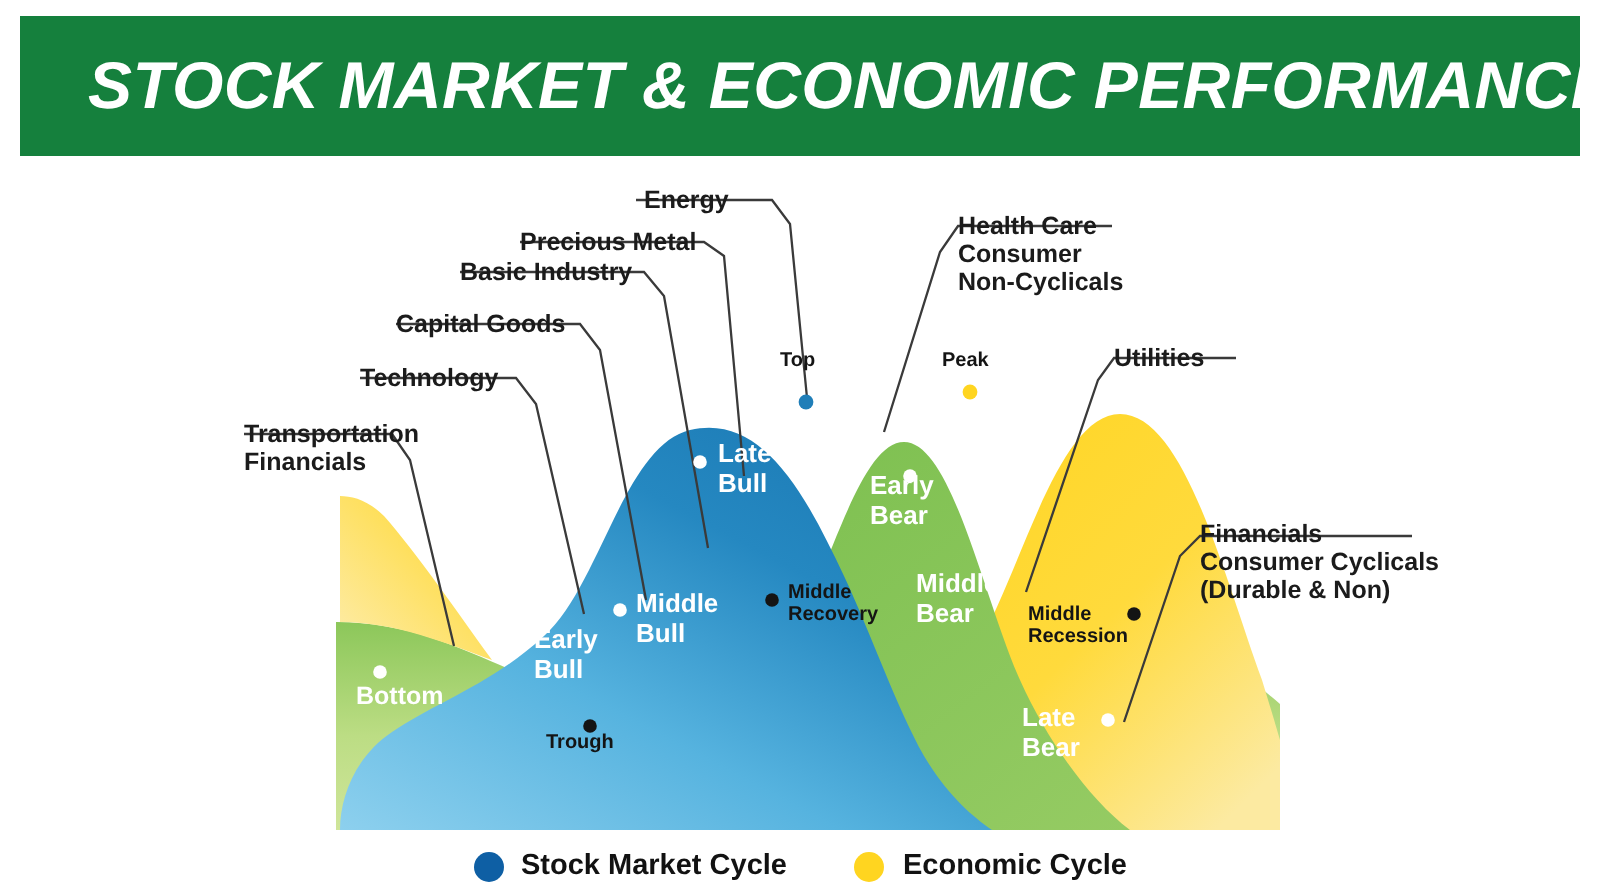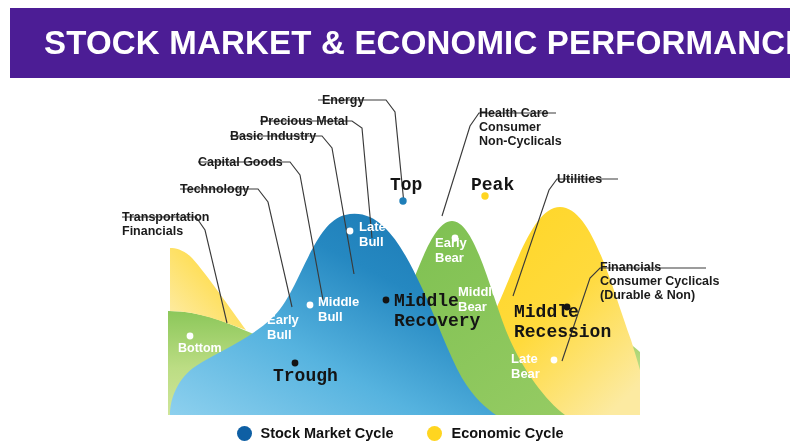--- a/index.html
+++ b/index.html
@@ -9,22 +9,22 @@
     background:#ffffff;
     font-family:"Liberation Sans", sans-serif;
     overflow:hidden;
     position:relative;
   }
   #stage{position:relative;width:800px;height:448px;}
 
   
   .banner{
     position:absolute;left:10px;top:8px;width:780px;height:70px;
-    background:#4c1d95;
-    display:flex;align-items:center;
+    background:#15803d;
+    display:flex;align-items:center;font-style:italic;
   }
   .banner-title{
     color:#ffffff;
     font-size:33px;
     font-weight:bold;
     letter-spacing:0.2px;
     padding-left:34px;
     font-family:"Liberation Sans", sans-serif;
     white-space:nowrap;
   }
@@ -35,21 +35,21 @@
   
   .lbl{
     position:absolute;
     font-family:"Liberation Sans", sans-serif;
     font-weight:bold;
     white-space:pre;
     line-height:1.12;
   }
   .lbl-out{color:#1b1b1b;font-size:12.5px;}
   .lbl-in-white{color:#ffffff;font-size:13px;}
-  .lbl-in-dark{color:#141414;font-size:18px;font-family:Liberation Mono, monospace;}
+  .lbl-in-dark{color:#141414;font-size:10px;}
   .lbl-small{font-size:12.5px;}
 
   
   .legend{
     position:absolute;left:0;top:418px;width:800px;height:30px;
     display:flex;align-items:center;justify-content:center;gap:34px;
   }
   .legend-item{display:flex;align-items:center;gap:9px;}
   .legend-dot{width:15px;height:15px;border-radius:50%;display:block;}
   .legend-text{

